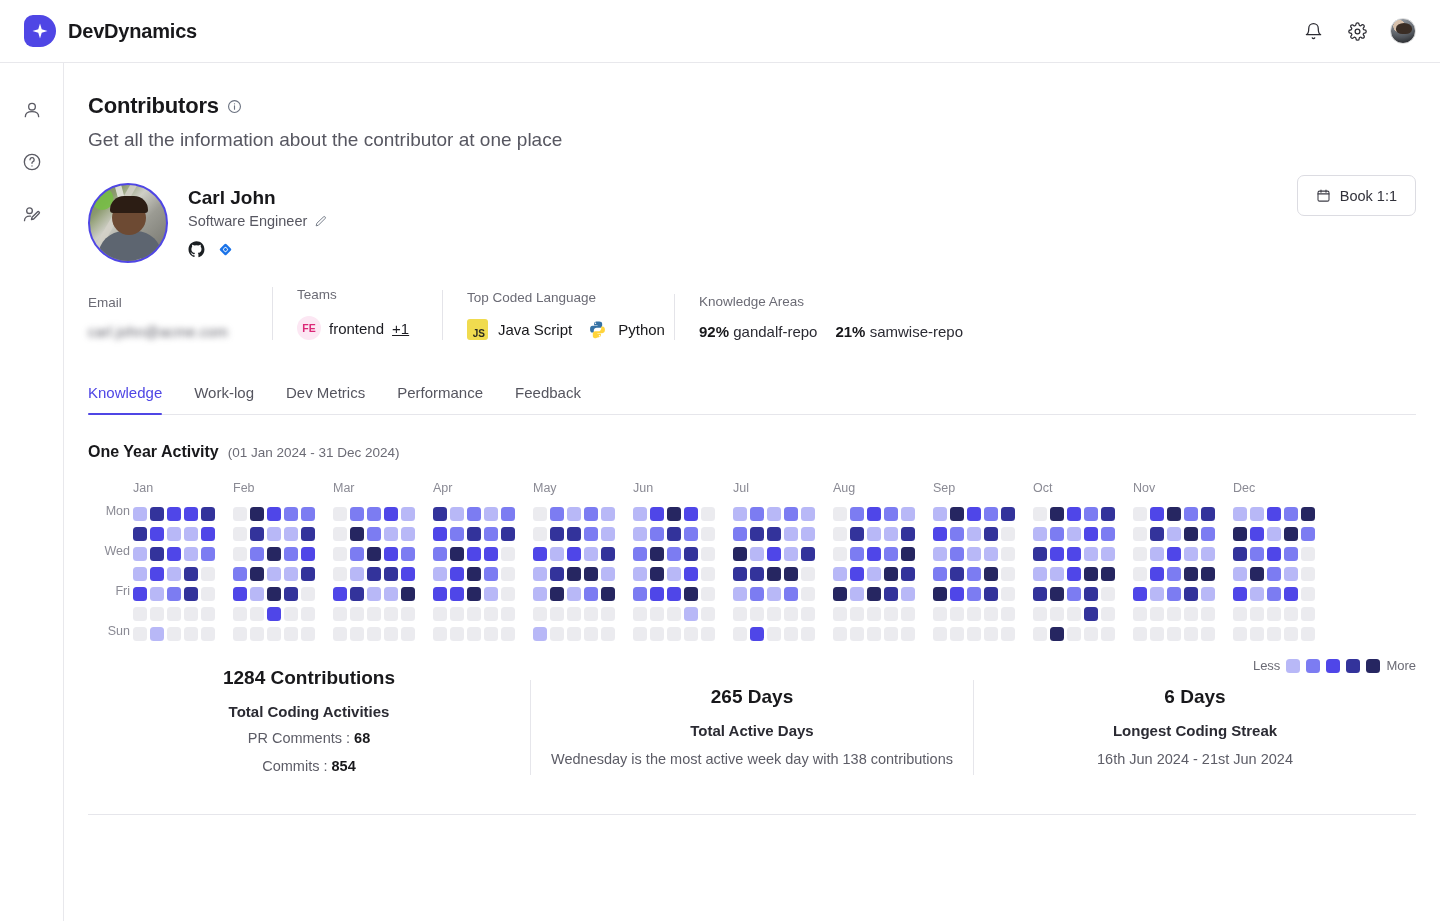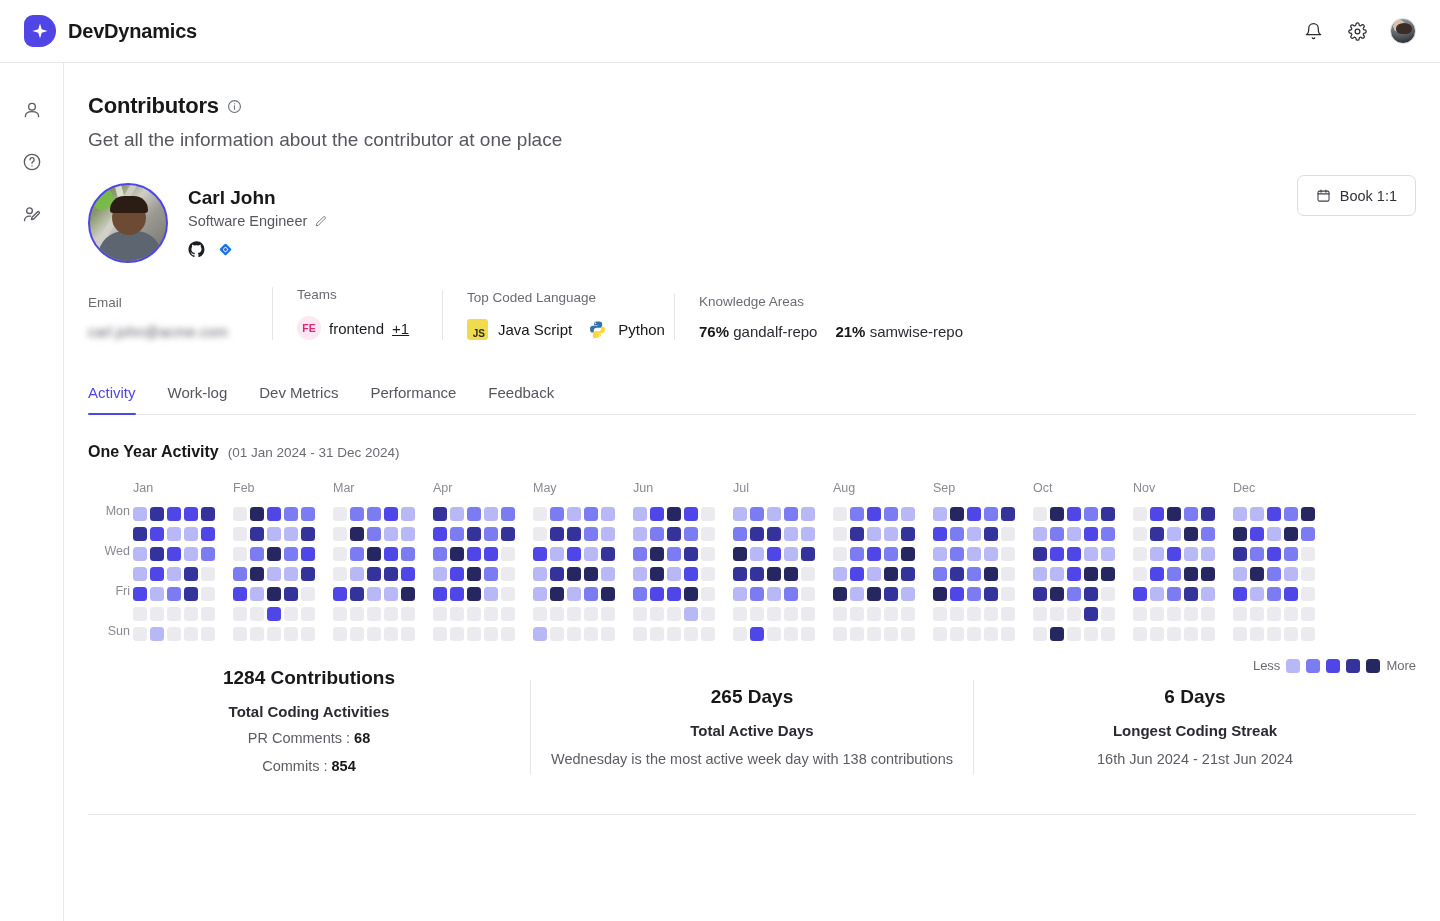--- a/index.html
+++ b/index.html
@@ -318,33 +318,33 @@
             </svg>
           </span>
           <span class="lang-name">Python</span>
         </div>
       </div>
 
       <div class="meta-col col-know">
         <div class="meta-label">Knowledge Areas</div>
         <div class="meta-value" style="gap:18px">
           <span class="know-item">
-            <b class="know-pct">76%</b>
+            <b class="know-pct">92%</b>
             <span>gandalf-repo</span>
           </span>
           <span class="know-item">
             <b class="know-pct">21%</b>
             <span>samwise-repo</span>
           </span>
         </div>
       </div>
     </div>
 
     <div class="tabs" id="tabs">
-        <button class="tab active">Activity</button>
+        <button class="tab active">Knowledge</button>
         <button class="tab">Work-log</button>
         <button class="tab">Dev Metrics</button>
         <button class="tab">Performance</button>
         <button class="tab">Feedback</button>
       </div>
 
     <div class="act-head">
       <span class="act-title">One Year Activity</span>
       <span class="act-range">(01 Jan 2024 - 31 Dec 2024)</span>
     </div>

